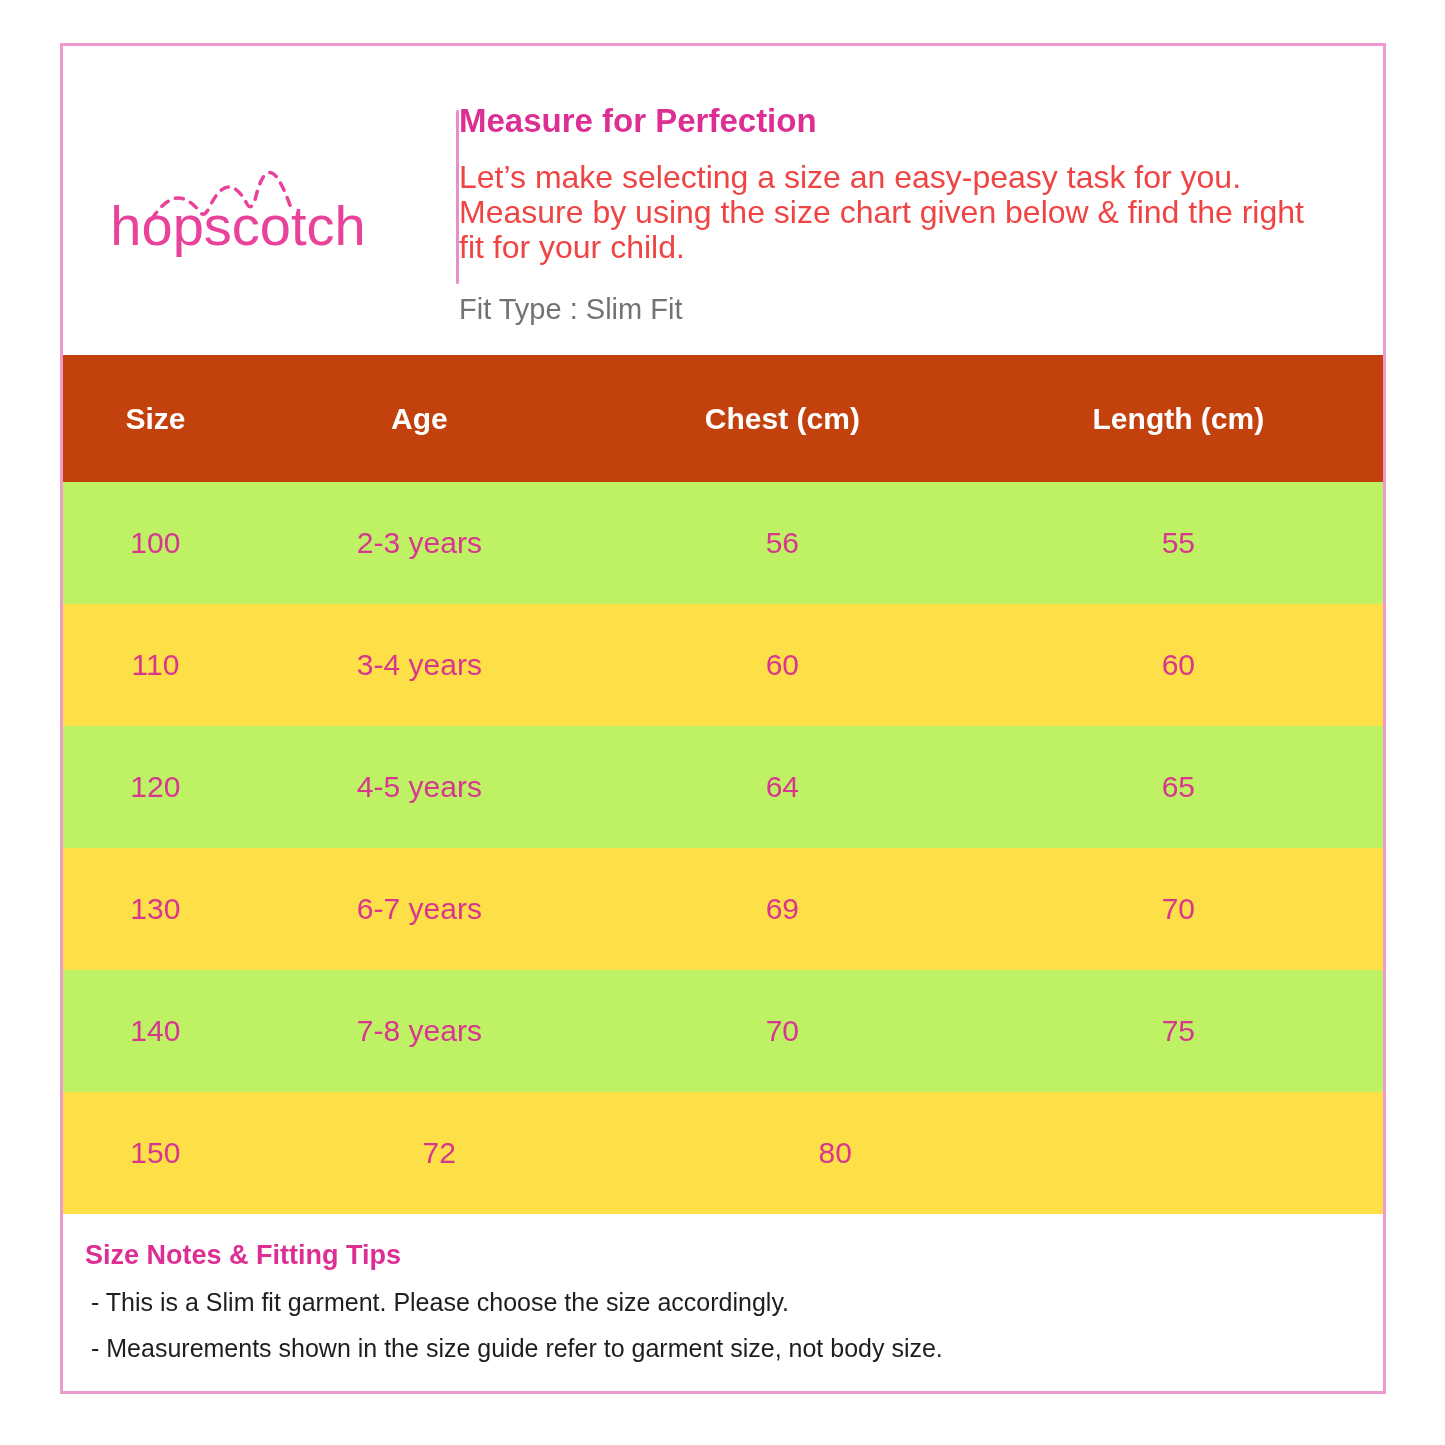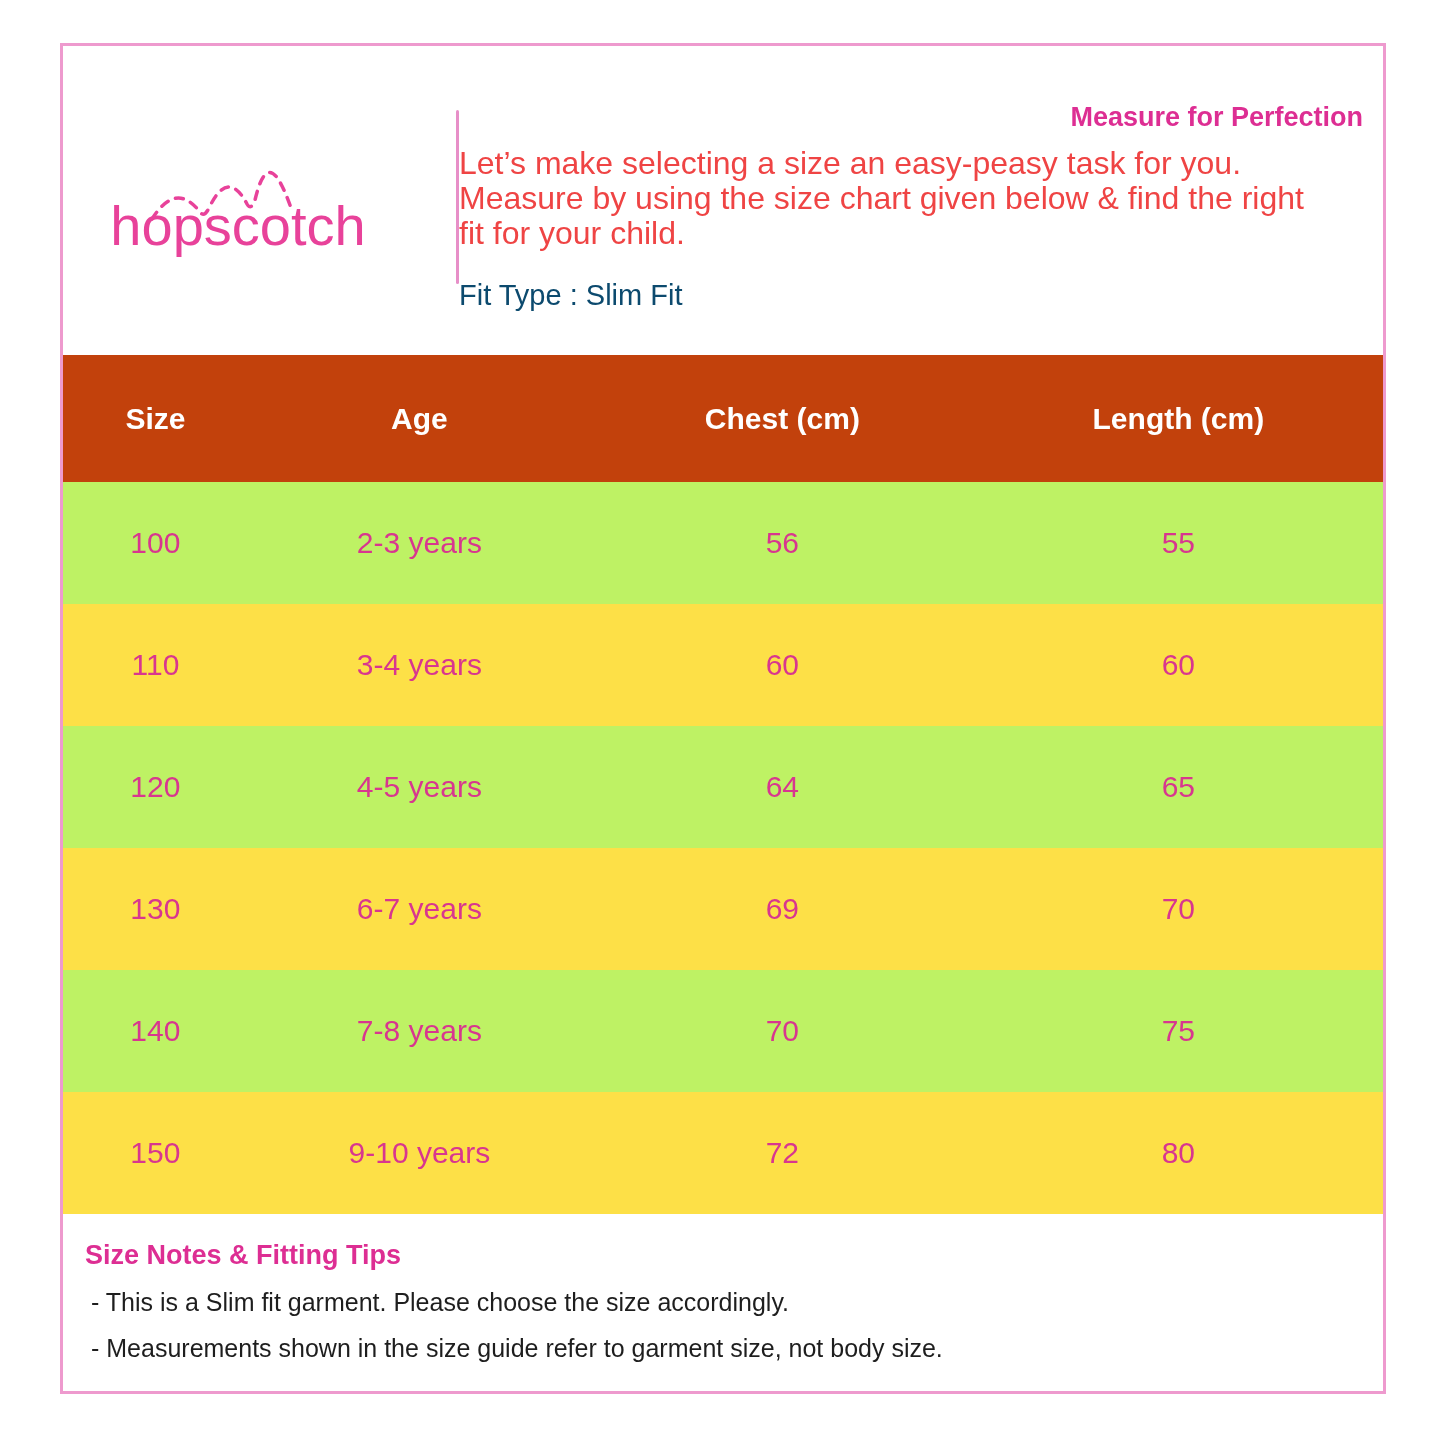--- a/index.html
+++ b/index.html
@@ -33,33 +33,32 @@
     width: 3px; height: 174px;
     background: #e78fc8;
     border-radius: 2px;
   }
   .intro-pane {
     flex: 1;
     padding: 56px 20px 0 46px;
   }
   .intro-heading {
     color: #dd2e93;
-    font-size: 27px;
+    font-size: 33px;
     font-weight: bold;
-    margin-bottom: 13px;
-    text-align: right;
+    margin-bottom: 20px;
   }
   .intro-text {
     color: #ef4444;
     font-size: 32px;
     line-height: 35px;
     max-width: 845px;
   }
   .fit-type {
-    color: #0c4a6e;
+    color: #737373;
     font-size: 29px;
     font-weight: 500;
     margin-top: 28px;
   }
   
   .size-table { width: 100%; }
   .t-row {
     display: flex;
     align-items: center;
     height: 122px;
@@ -158,21 +157,20 @@
 
     <div class="t-row">
       <div class="t-cell c1">140</div>
       <div class="t-cell c2">7-8 years</div>
       <div class="t-cell c3">70</div>
       <div class="t-cell c4">75</div>
     </div>
 
     <div class="t-row row-alt">
       <div class="t-cell c1">150</div>
-      <div class="t-cell c2">9-10 years</div>
       <div class="t-cell c3">72</div>
       <div class="t-cell c4">80</div>
     </div>
   </div>
 
   <div class="notes">
     <div class="notes-heading">Size Notes &amp; Fitting Tips</div>
     <div class="note-item">- This is a Slim fit garment. Please choose the size accordingly.</div>
     <div class="note-item">- Measurements shown in the size guide refer to garment size, not body size.</div>
   </div>

